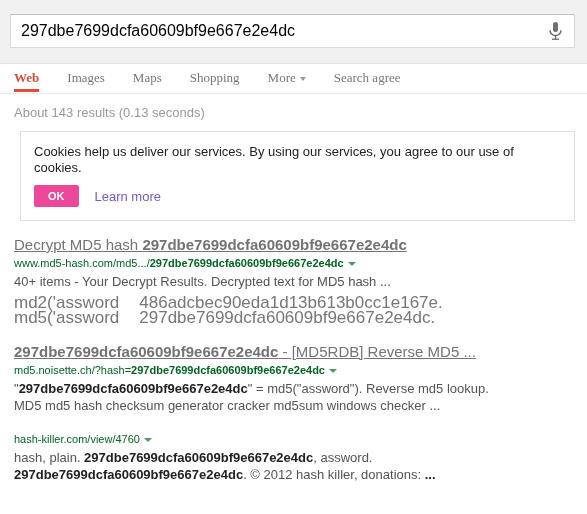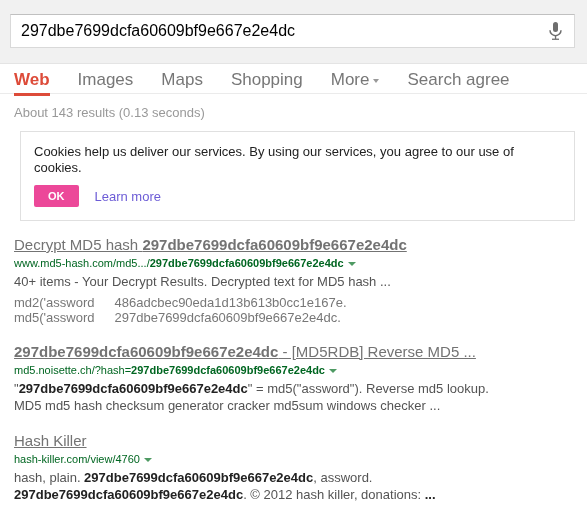--- a/index.html
+++ b/index.html
@@ -66,28 +66,29 @@
     border-bottom: 1px solid #ebebeb;
     padding-left: 14px;
     box-sizing: border-box;
   }
   .tabs {
     display: flex;
     align-items: flex-start;
     height: 30px;
   }
   .tab {
-    font-size: 17px;
+    font-size: 13px;
     color: #777777;
     padding: 6px 0 0 0;
     margin-right: 28px;
     cursor: pointer;
     white-space: nowrap;
     position: relative;
     text-decoration: none;
+    font-family: Liberation Serif, serif;
   }
   .tab.active {
     color: #dd4b39;
     font-weight: bold;
   }
   .tab.active::after {
     content: "";
     position: absolute;
     left: 0;
     right: 0;
@@ -193,21 +194,21 @@
     line-height: 17px;
     margin-top: 1px;
     max-width: 500px;
   }
   .result-snippet .hl {
     font-weight: bold;
     color: #222222;
   }
   .snippet-table {
     margin-top: 5px;
-    font-size: 13px;
+    font-size: 17px;
     color: #777777;
     line-height: 15px;
     border-collapse: collapse;
   }
   .snippet-table td {
     padding: 0 20px 0 0;
     white-space: nowrap;
   }
 </style>
 </head>
@@ -280,18 +281,17 @@
       </table>
   </div>
 
   <div class="result">
     <span class="result-title"><span class="hl">297dbe7699dcfa60609bf9e667e2e4dc</span><span class="tail"> - [MD5RDB] Reverse MD5 ...</span></span>
     <div class="result-url-line"><span>md5.noisette.ch/?hash=</span><span class="hl">297dbe7699dcfa60609bf9e667e2e4dc</span><span class="url-caret"></span></div>
     <div class="result-snippet"><span>"</span><span class="hl">297dbe7699dcfa60609bf9e667e2e4dc</span><span>" = md5("assword"). Reverse md5 lookup. MD5 md5 hash checksum generator cracker md5sum windows checker ...</span></div>
   </div>
 
   <div class="result">
-    <span class="result-title"><span class="tail">Hash Killer</span></span>
     <div class="result-url-line"><span>hash-killer.com/view/4760</span><span class="url-caret"></span></div>
     <div class="result-snippet"><span>hash, plain. </span><span class="hl">297dbe7699dcfa60609bf9e667e2e4dc</span><span>, assword. </span><span class="hl">297dbe7699dcfa60609bf9e667e2e4dc</span><span>. © 2012 hash killer, donations: </span><span class="hl">...</span></div>
   </div>
 
 </div>
 
 </body></html>

